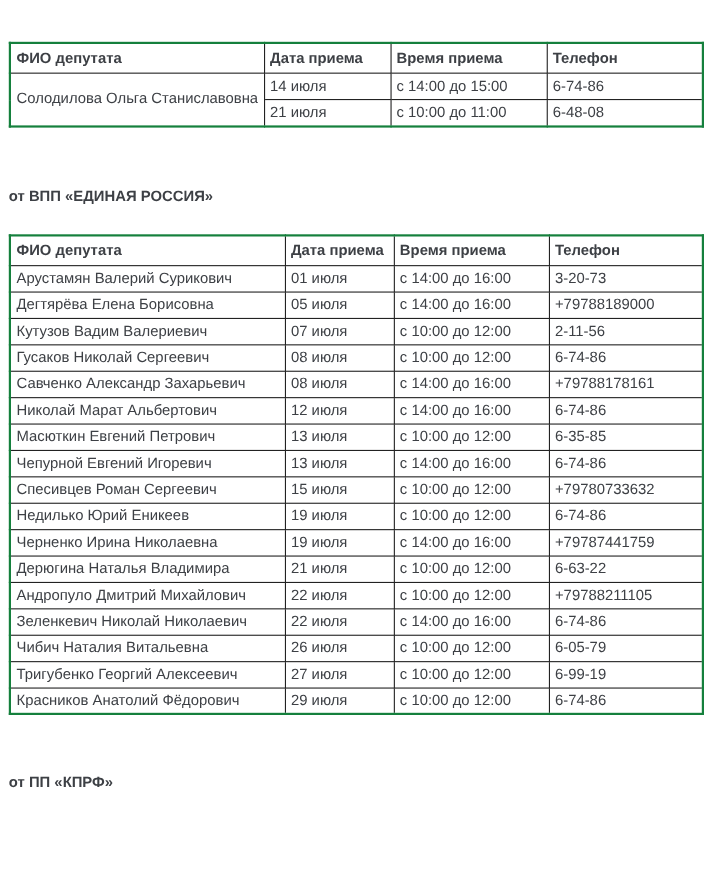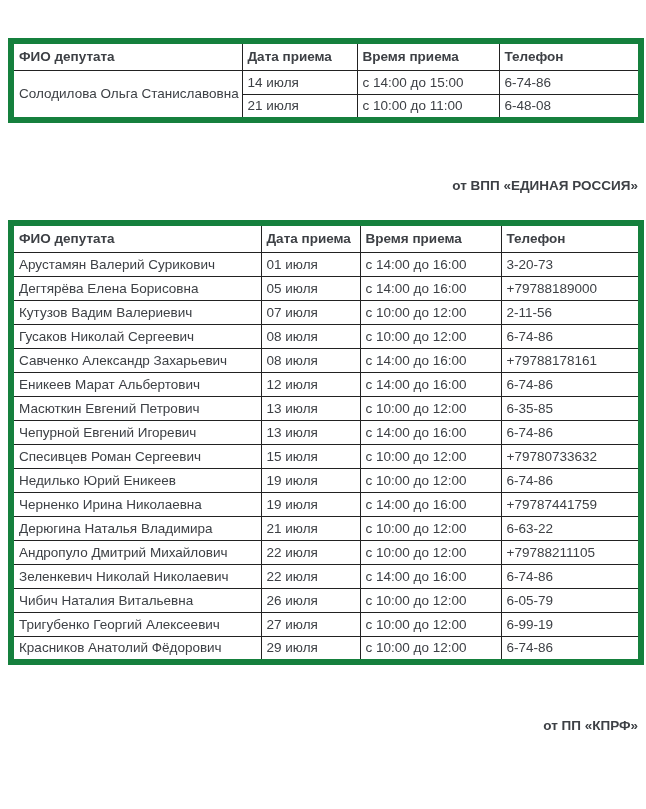--- a/index.html
+++ b/index.html
@@ -12,41 +12,41 @@
   }
   .page {
     width: 646px; height: 809px;
     padding: 38px 8px 0 8px;
     color: #3d4045;
   }
   table.sched {
     border-collapse: collapse;
     table-layout: fixed;
     width: 630px;
-    border: 6px solid #15803d;
+    border: 2px solid #15803d;
   }
   table.sched th, table.sched td {
     border: 1px solid #222222;
     padding: 3px 5px;
     font-size: 13.5px;
     line-height: 16px;
     color: #3d4045;
     text-align: left;
     vertical-align: middle;
     overflow: hidden;
     white-space: nowrap;
   }
   table.sched th {
     font-weight: bold;
     padding: 5px 5px;
   }
   table.sched td { height: 24px; }
   .section-title {
     width: 630px;
-    text-align: right;
+    text-align: left;
     font-size: 13.5px;
     font-weight: bold;
     color: #3d4045;
     line-height: 16px;
   }
   .title-er { margin: 55px 0 26px 0; }
   .title-kprf { margin: 53px 0 0 0; }
   
   .t1 .c-name  { width: 231px; }
   .t1 .c-date  { width: 115px; }
@@ -142,21 +142,21 @@
         </tr>
 
         <tr>
           <td>Савченко Александр Захарьевич</td>
           <td>08 июля</td>
           <td>с 14:00 до 16:00</td>
           <td>+79788178161</td>
         </tr>
 
         <tr>
-          <td>Еникеев Марат Альбертович</td>
+          <td>Николай Марат Альбертович</td>
           <td>12 июля</td>
           <td>с 14:00 до 16:00</td>
           <td>6-74-86</td>
         </tr>
 
         <tr>
           <td>Масюткин Евгений Петрович</td>
           <td>13 июля</td>
           <td>с 10:00 до 12:00</td>
           <td>6-35-85</td>

